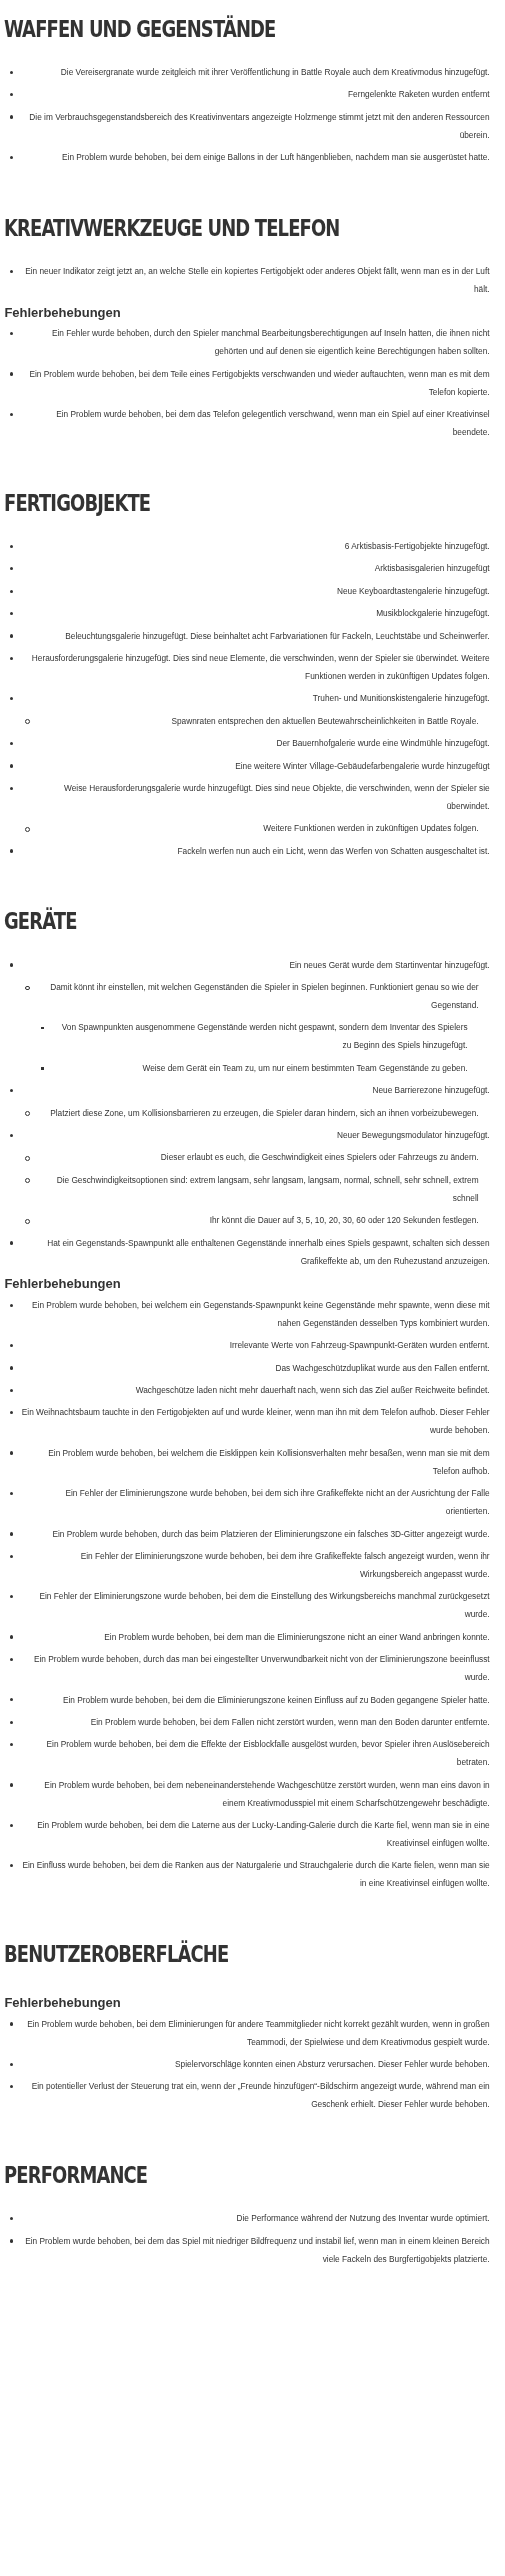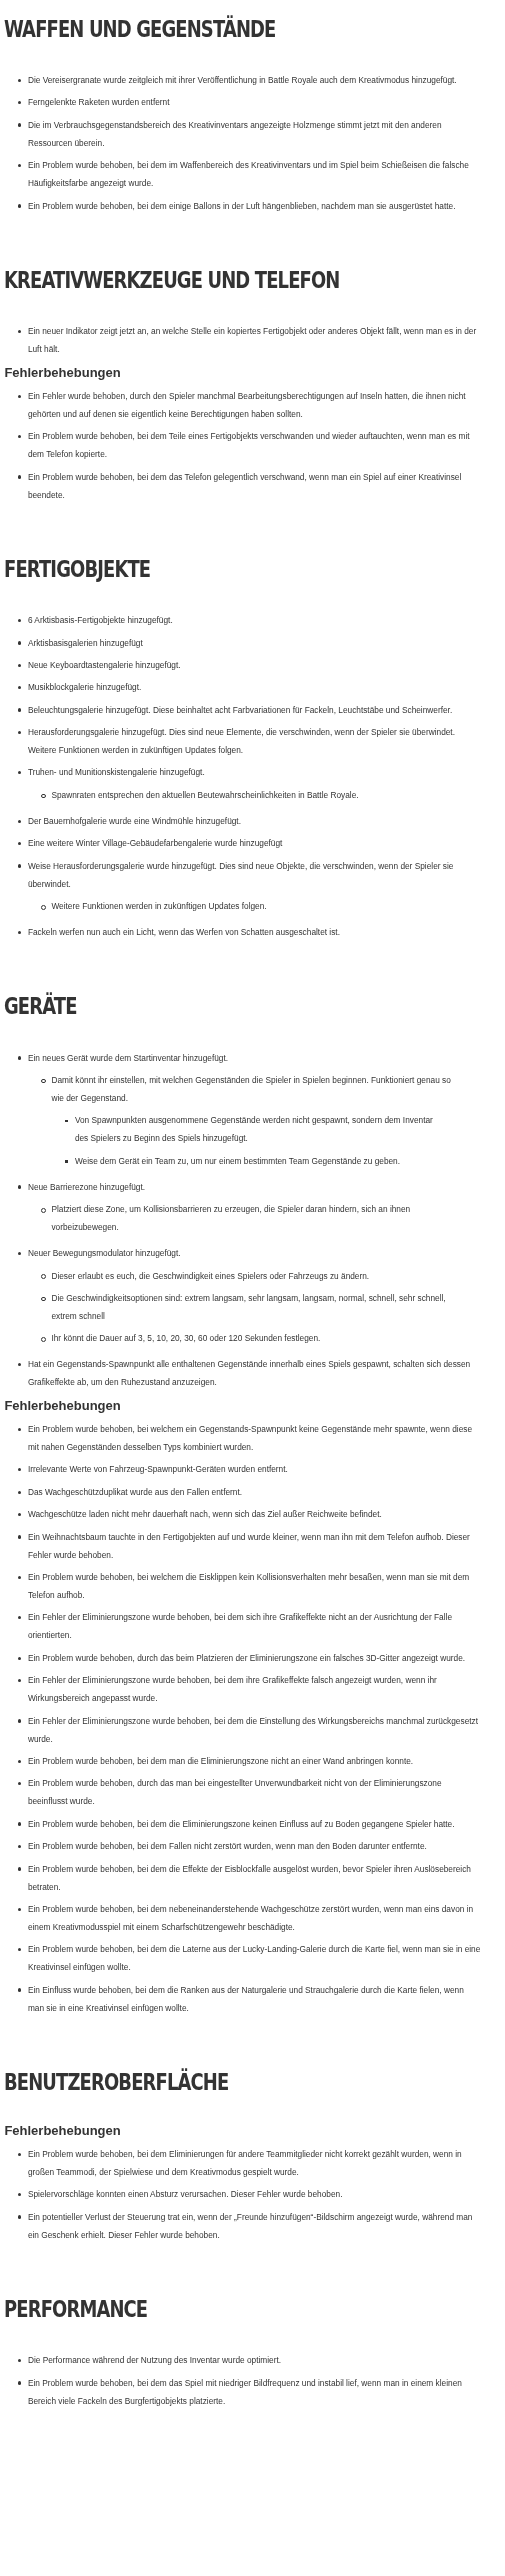--- a/index.html
+++ b/index.html
@@ -29,21 +29,21 @@
       padding-bottom: 21px;
     }
     .section:first-child .section-title { padding-top: 15.5px; }
     .subheading {
       font-weight: bold;
       font-size: 13px;
       line-height: 12px;
       margin: 8.8px 0 5.5px 0;
       color: #333333;
     }
-    ul.lvl { list-style: none; margin: 8px; padding: 0; }
+    ul.lvl { list-style: none; margin: 0; padding: 0; text-align: right; }
     ul.lvl li {
       position: relative;
       line-height: 18px;
       margin: 0 0 4.4px 0;
       padding-right: 11px;
     }
     ul.lvl li > ul.lvl { margin-top: 4.4px; }
     ul.lvl.l1 > li { padding-left: 15.5px; }
     ul.lvl.l2 > li { padding-left: 15.5px; }
     ul.lvl.l3 > li { padding-left: 15.5px; }
@@ -60,21 +60,20 @@
 </head>
 <body>
 
 <div class="page" id="page-root">
     <section class="section">
       <h2 class="section-title">Waffen und Gegenstände</h2>
       <ul class="lvl l1">
         <li><span class="bullet disc"></span><span>Die Vereisergranate wurde zeitgleich mit ihrer Veröffentlichung in Battle Royale auch dem Kreativmodus hinzugefügt.</span></li>
         <li><span class="bullet disc"></span><span>Ferngelenkte Raketen wurden entfernt</span></li>
         <li><span class="bullet disc"></span><span>Die im Verbrauchsgegenstandsbereich des Kreativinventars angezeigte Holzmenge stimmt jetzt mit den anderen Ressourcen überein.</span></li>
-        <li><span class="bullet disc"></span><span>Ein Problem wurde behoben, bei dem im Waffenbereich des Kreativinventars und im Spiel beim Schießeisen die falsche Häufigkeitsfarbe angezeigt wurde.</span></li>
         <li><span class="bullet disc"></span><span>Ein Problem wurde behoben, bei dem einige Ballons in der Luft hängenblieben, nachdem man sie ausgerüstet hatte.</span></li>
       </ul>
     </section>
     <section class="section">
       <h2 class="section-title">Kreativwerkzeuge und Telefon</h2>
       <ul class="lvl l1">
         <li><span class="bullet disc"></span><span> Ein neuer Indikator zeigt jetzt an, an welche Stelle ein kopiertes Fertigobjekt oder anderes Objekt fällt, wenn man es in der Luft hält.</span></li>
       </ul>
       <div class="subheading">Fehlerbehebungen</div>
       <ul class="lvl l1">

